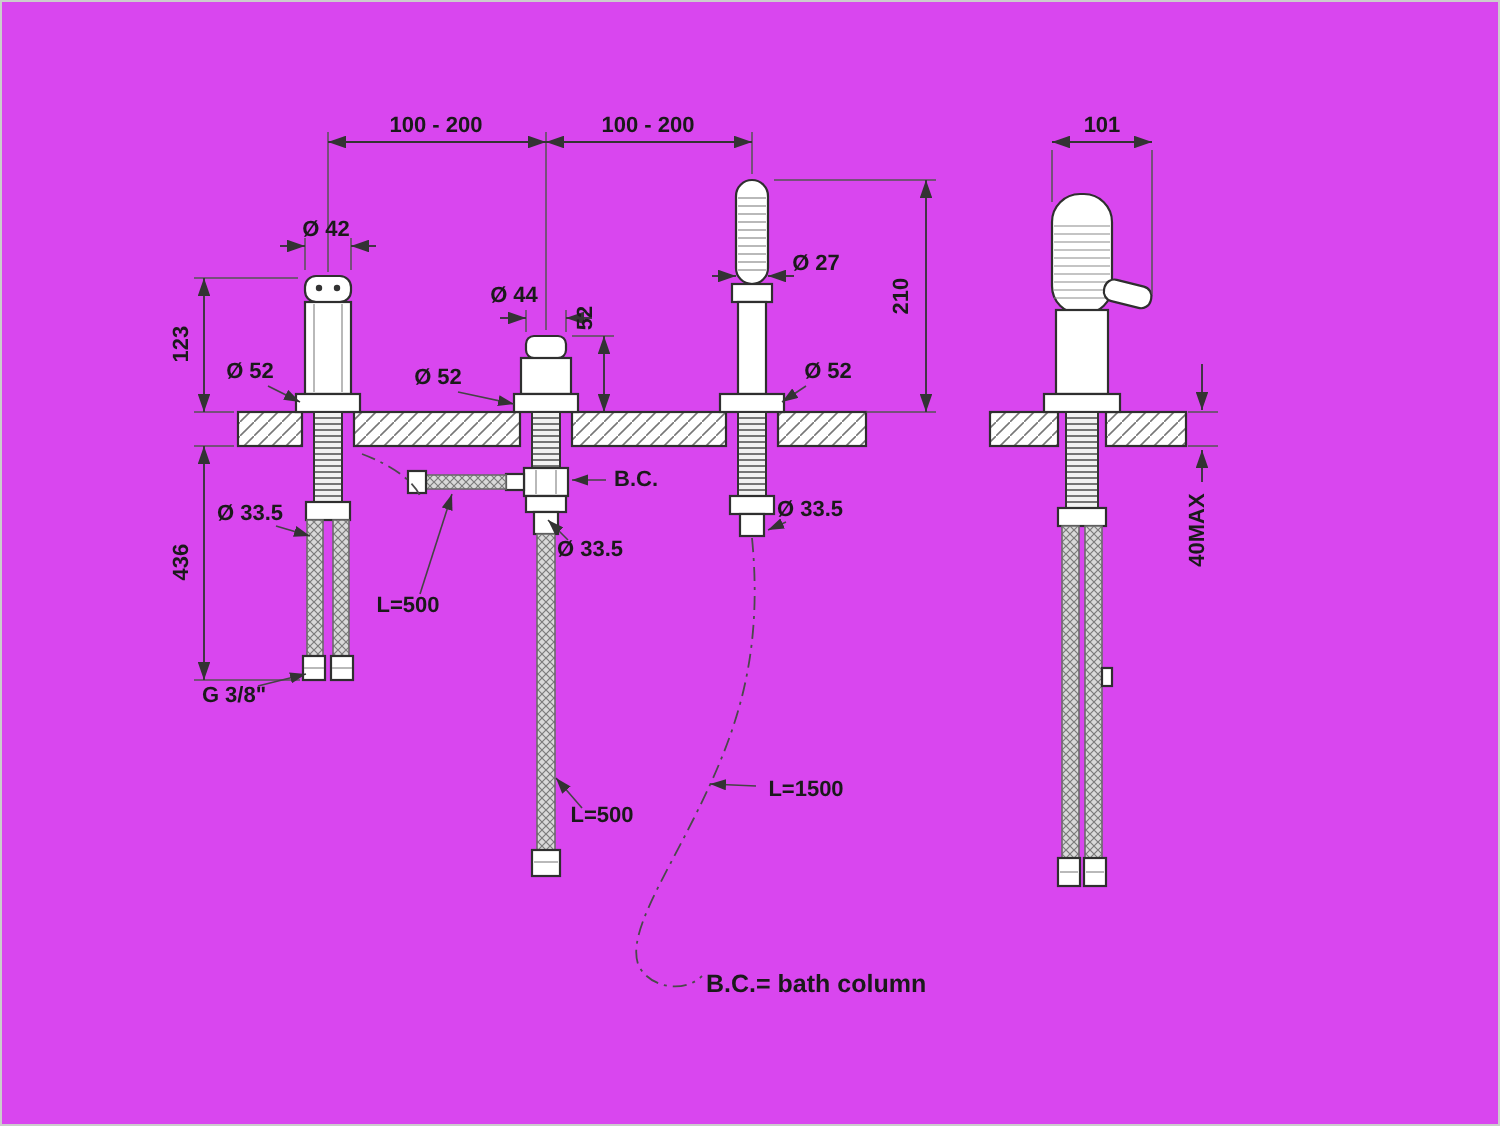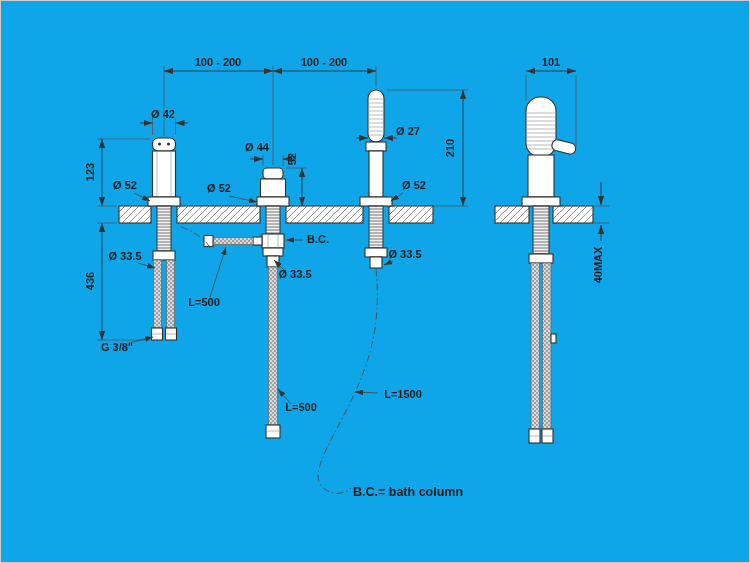--- a/index.html
+++ b/index.html
@@ -1,17 +1,17 @@
 <!DOCTYPE html>
 <html><head>
 <meta charset="utf-8">
 <style>
   html,body{margin:0;padding:0;background:#fff;}
   .canvas{
-    width:750px;height:563px;background:#0ea5e9;position:relative;
+    width:750px;height:563px;background:#d946ef;position:relative;
     border:1px solid #cccccc;box-sizing:border-box;
     font-family:"Liberation Sans", sans-serif;
   }
   svg{display:block;}
   text{
     font-family:"Liberation Sans", sans-serif;
     font-size:11px;font-weight:bold;fill:#1a1a1a;
   }
   .lbl{text-anchor:middle;}
   .lbl-s{text-anchor:start;}

